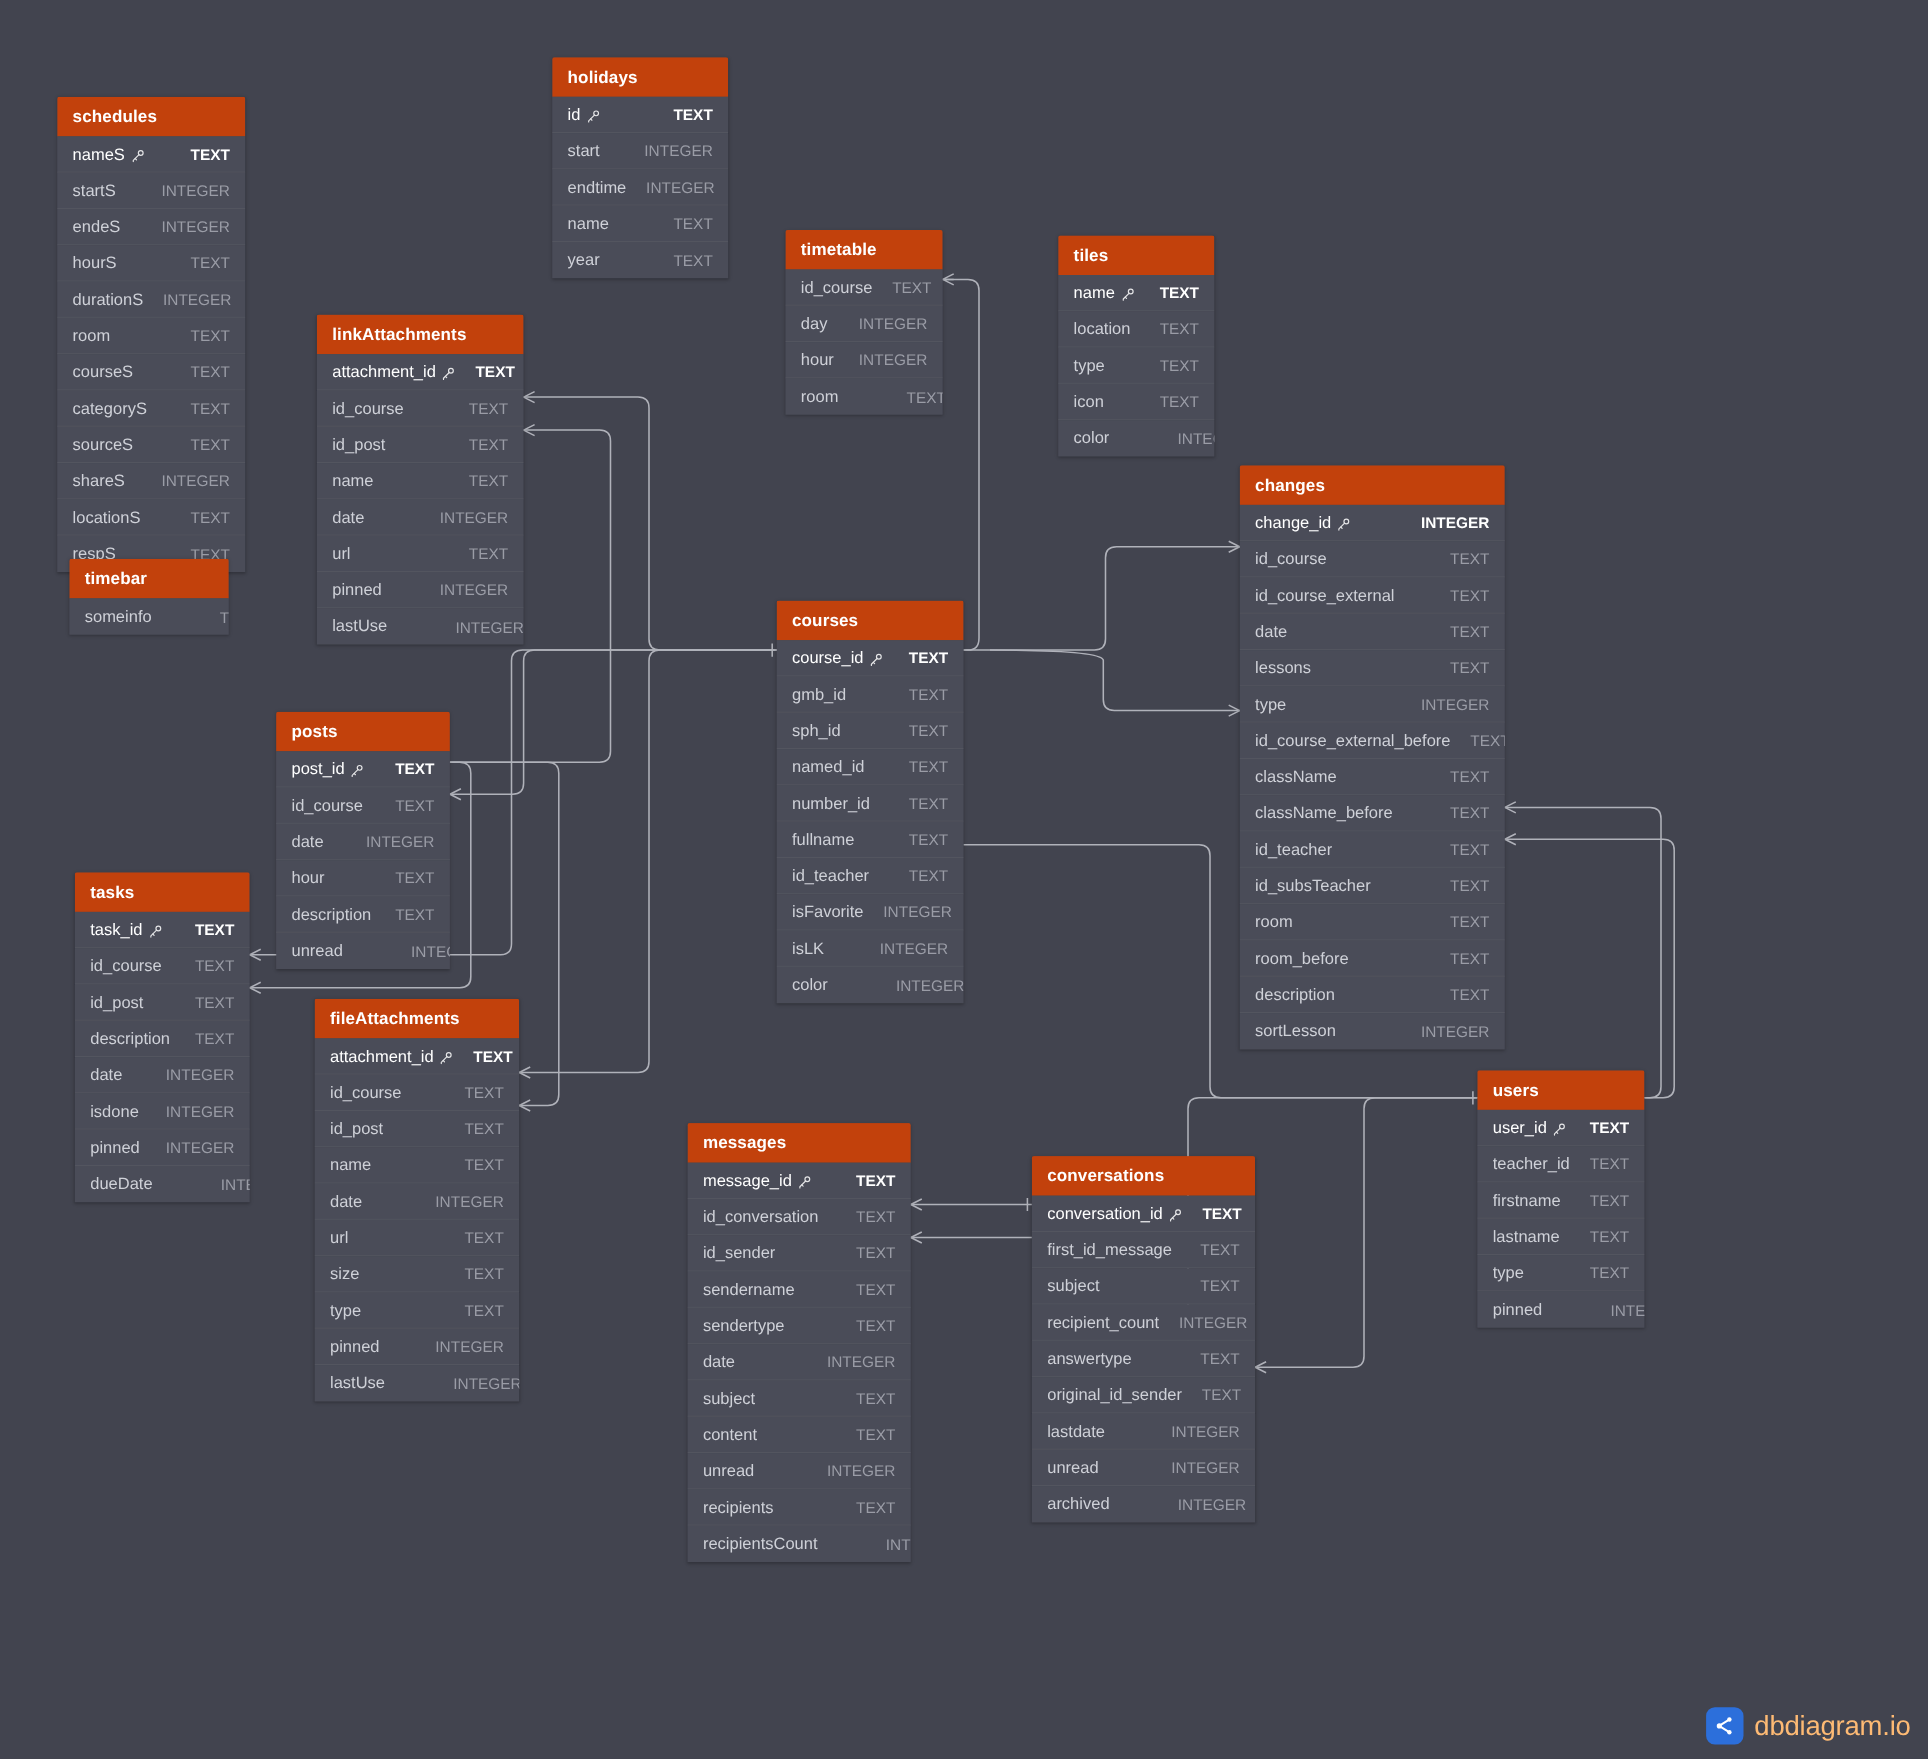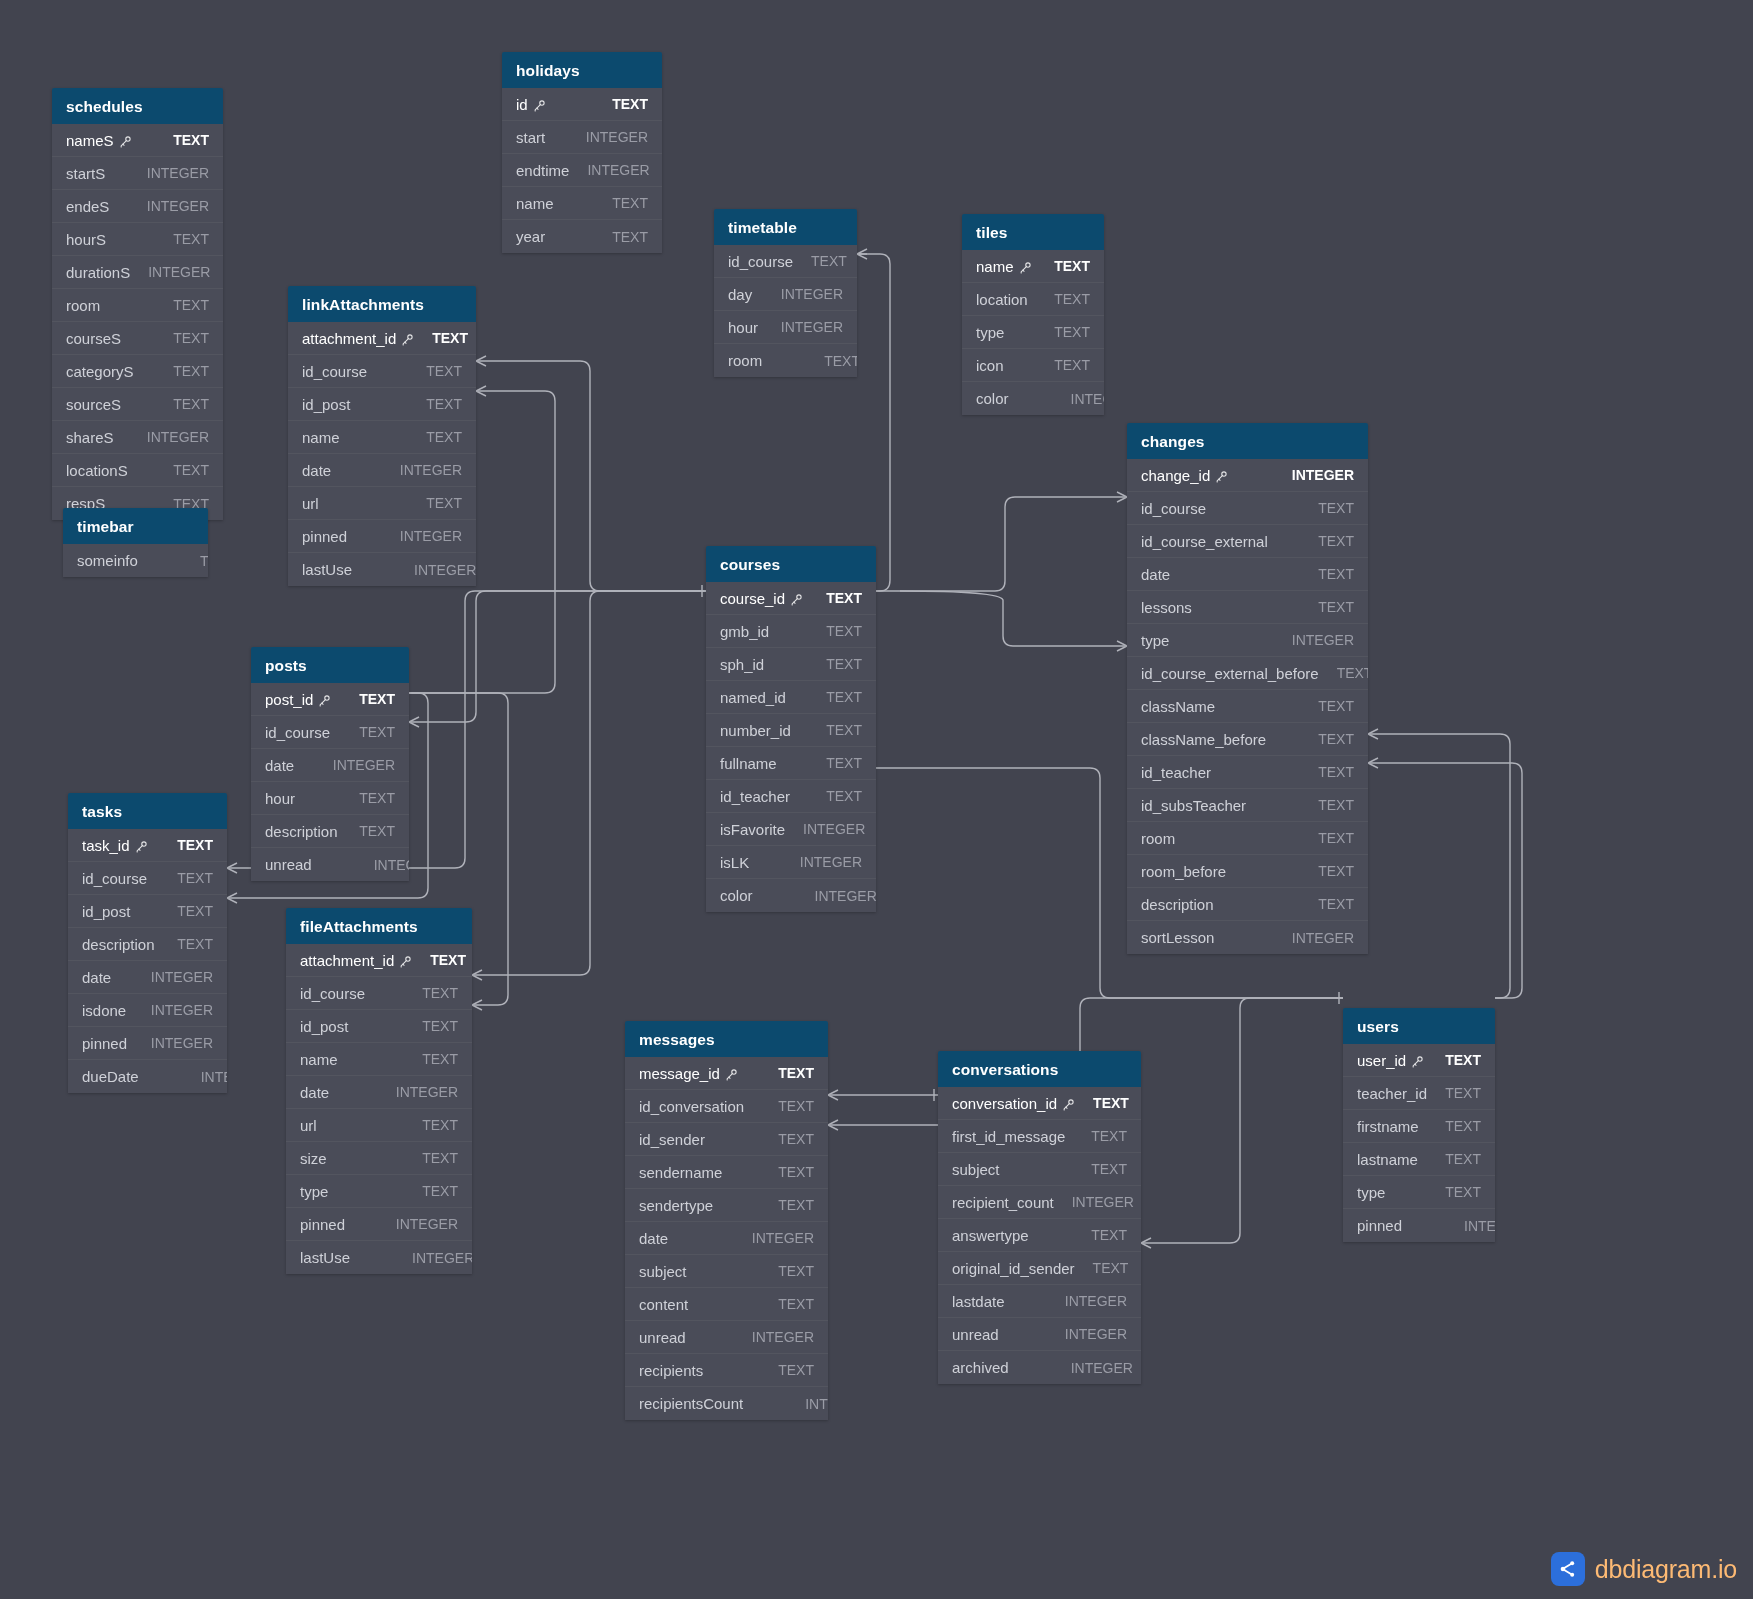--- a/index.html
+++ b/index.html
@@ -24,21 +24,21 @@
     z-index: 1;
   }
   .table {
     position: absolute;
     z-index: 2;
     border-radius: 2px 2px 0 0;
     overflow: hidden;
     box-shadow: 0 1px 3px rgba(0,0,0,0.25);
   }
   .table-header {
-    background: #0c4a6e;
+    background: #c2410c;
     color: #ffffff;
     font-size: 15.5px;
     font-weight: bold;
     padding: 10px 14px 10px 14px;
     letter-spacing: 0.1px;
     line-height: 15px;
     height: 36px;
     display: flex;
     align-items: center;
   }
@@ -759,21 +759,21 @@
           </span>
           <span class="ftype">TEXT</span>
         </div>
         <div class="field">
           <span class="fname">
             <span>sortLesson</span>
           </span>
           <span class="ftype">INTEGER</span>
         </div>
       </div>
-      <div class="table" style="left: 1343px; top: 1008px; width: 152px;">
+      <div class="table" style="left: 1343px; top: 973px; width: 152px;">
         <div class="table-header">users</div>
         <div class="field pk">
           <span class="fname">
             <span>user_id</span>
             <span class="keyicon">
               <svg viewBox="0 0 24 24" fill="none" stroke="currentColor" stroke-width="2" stroke-linecap="round" stroke-linejoin="round">
                 <circle cx="16.5" cy="7.5" r="4"></circle>
                 <path d="M13.6 10.4 L4 20 L4 22"></path>
                 <path d="M7.2 16.8 L9.4 19"></path>
               </svg>

